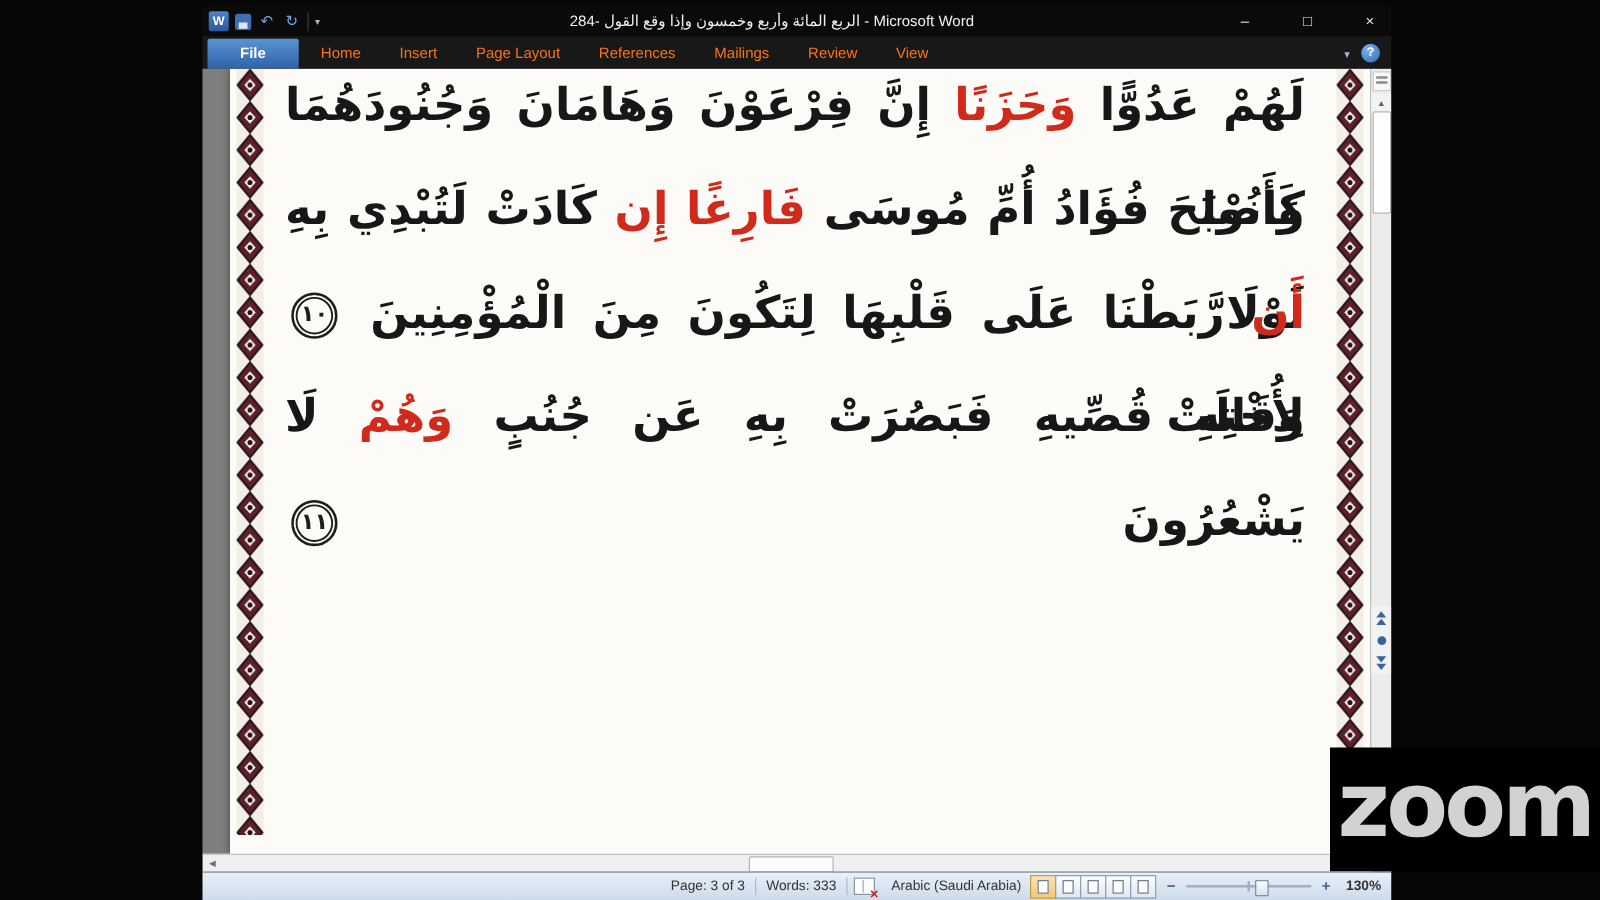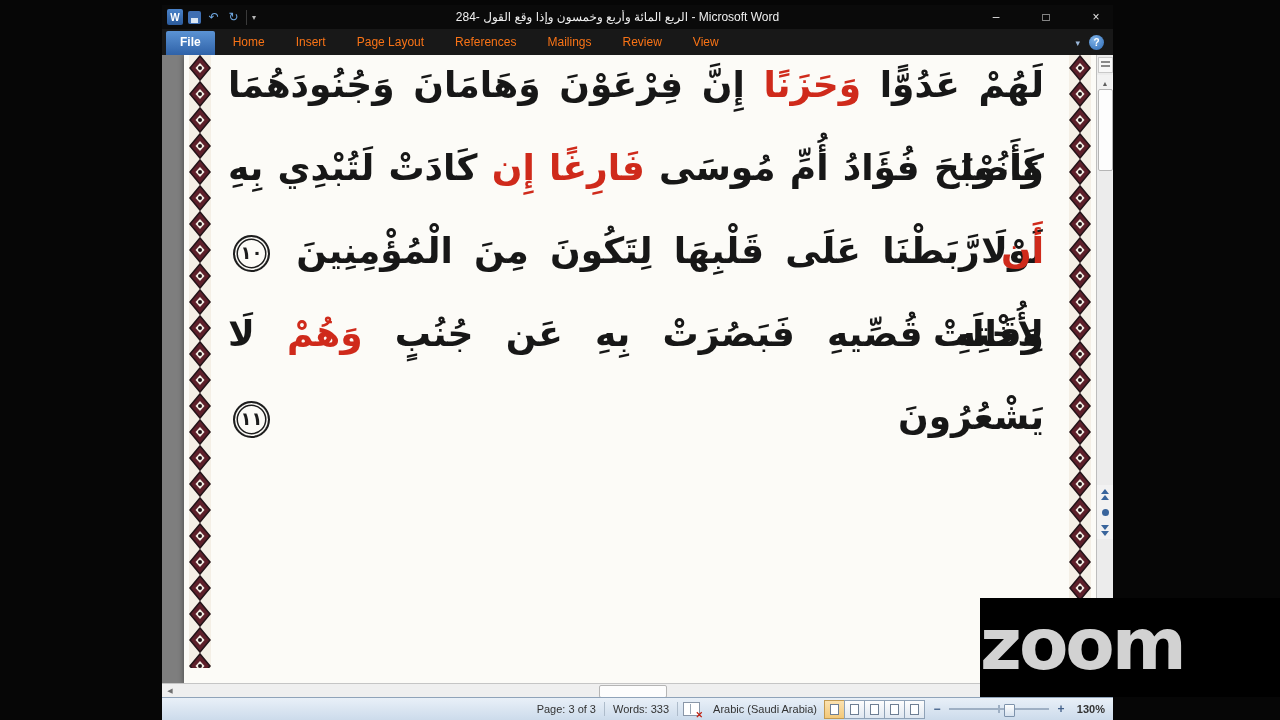--- a/index.html
+++ b/index.html
@@ -23,21 +23,21 @@
   .title .doc{unicode-bidi:isolate;}
   .wctrl{display:flex;gap:36px;padding:0 10px 0 10px;}
   .wbtn{color:#e6e6e6;font-size:12px;width:14px;text-align:center;line-height:24px;}
 
   
   .tabrow{position:absolute;top:24px;left:0;right:0;height:26px;background:#181818;
           display:flex;align-items:flex-end;justify-content:space-between;}
   .rtabs{display:flex;align-items:flex-end;padding-left:4px;}
   .rtab{color:#f97316;font-size:12px;padding:4px 13px 6px;margin-right:5px;white-space:nowrap;}
   .rtab.active{background:linear-gradient(#5b93d4,#2f62a8);color:#fff;border-radius:2px 2px 0 0;
-               padding:4px 14px 6px;font-weight:bold;}
+               padding:4px 26px 6px;font-weight:bold;}
   .tabrow-right{display:flex;align-items:center;gap:9px;padding:0 9px 5px 0;}
   .collapse{color:#9ab7d8;font-size:9px;}
   .help{width:15px;height:15px;border-radius:50%;background:radial-gradient(circle at 35% 30%,#7fb3e8,#2d6ab5);
         color:#fff;font-size:10px;font-weight:bold;display:flex;align-items:center;justify-content:center;}
 
   
   .docarea{position:absolute;top:50px;bottom:22px;left:0;right:0;background:#7e7e7e;overflow:hidden;}
   .page{position:absolute;left:22px;top:0;width:912px;bottom:14px;background:#fcfbf7;
         box-shadow:0 0 6px rgba(0,0,0,.45);}
   .orn{position:absolute;top:0;height:calc(100% - 16px);width:22px;}
@@ -95,22 +95,22 @@
   .vbtn i{display:block;width:9px;height:11px;background:#fff;border:1px solid #6f7f93;box-sizing:border-box;}
   .zminus,.zplus{color:#44618a;font-size:12px;font-weight:bold;width:10px;text-align:center;}
   .ztrack{position:relative;width:100px;height:14px;}
   .ztrack::before{content:"";position:absolute;top:6px;left:0;right:0;height:2px;background:#9fb0c4;}
   .znotch{position:absolute;left:49px;top:3px;width:2px;height:8px;background:#9fb0c4;}
   .zthumb{position:absolute;left:55px;top:2px;width:9px;height:11px;
           background:linear-gradient(#fefefe,#d6e2ef);border:1px solid #7d92ab;border-radius:1px;}
   .zlevel{min-width:32px;text-align:right;color:#333;font-weight:bold;}
 
   
-  .watermark{position:absolute;right:0;bottom:23px;width:300px;height:99px;background:#000;
-             display:flex;align-items:center;justify-content:flex-start;z-index:50;}
+  .watermark{position:absolute;right:0;bottom:23px;width:216px;height:99px;background:#000;
+             display:flex;align-items:center;justify-content:center;z-index:50;}
   .watermark span{color:#d2d2d2;font-size:72px;font-weight:bold;letter-spacing:-3px;
                   font-family:"DejaVu Sans",sans-serif;line-height:1;padding-bottom:8px;}
 </style>
 </head>
 <body>
 
 <div class="screen">
   <div class="window">
 
     <div class="titlebar">

